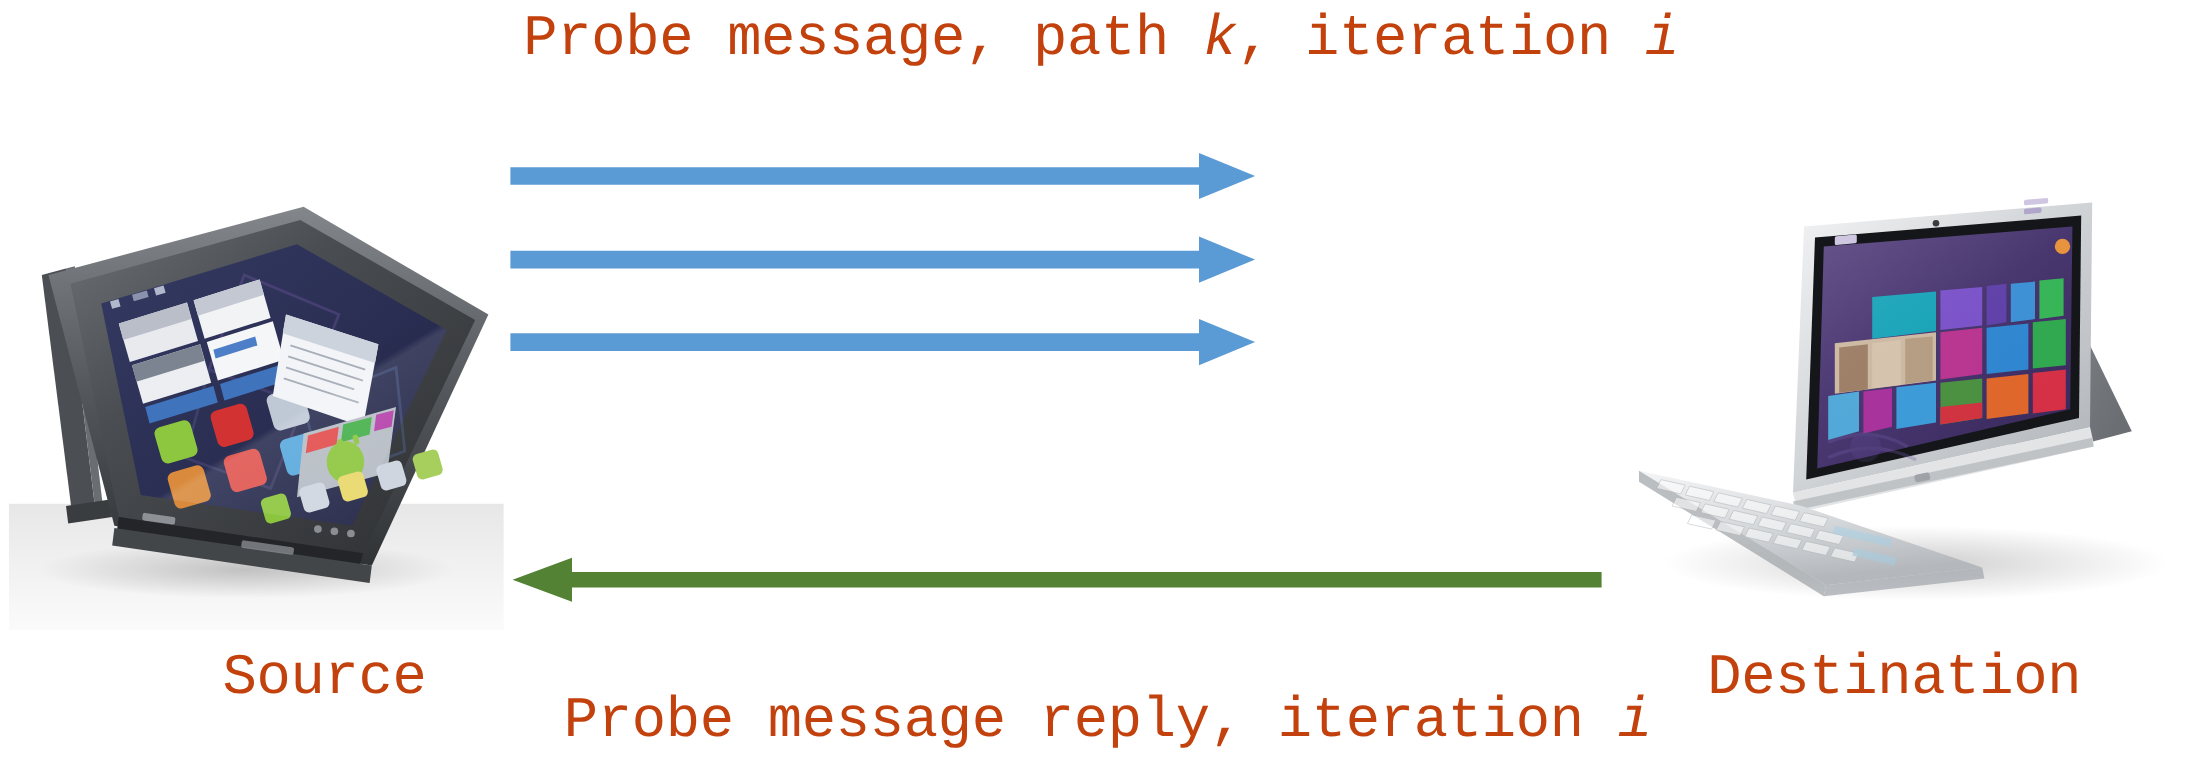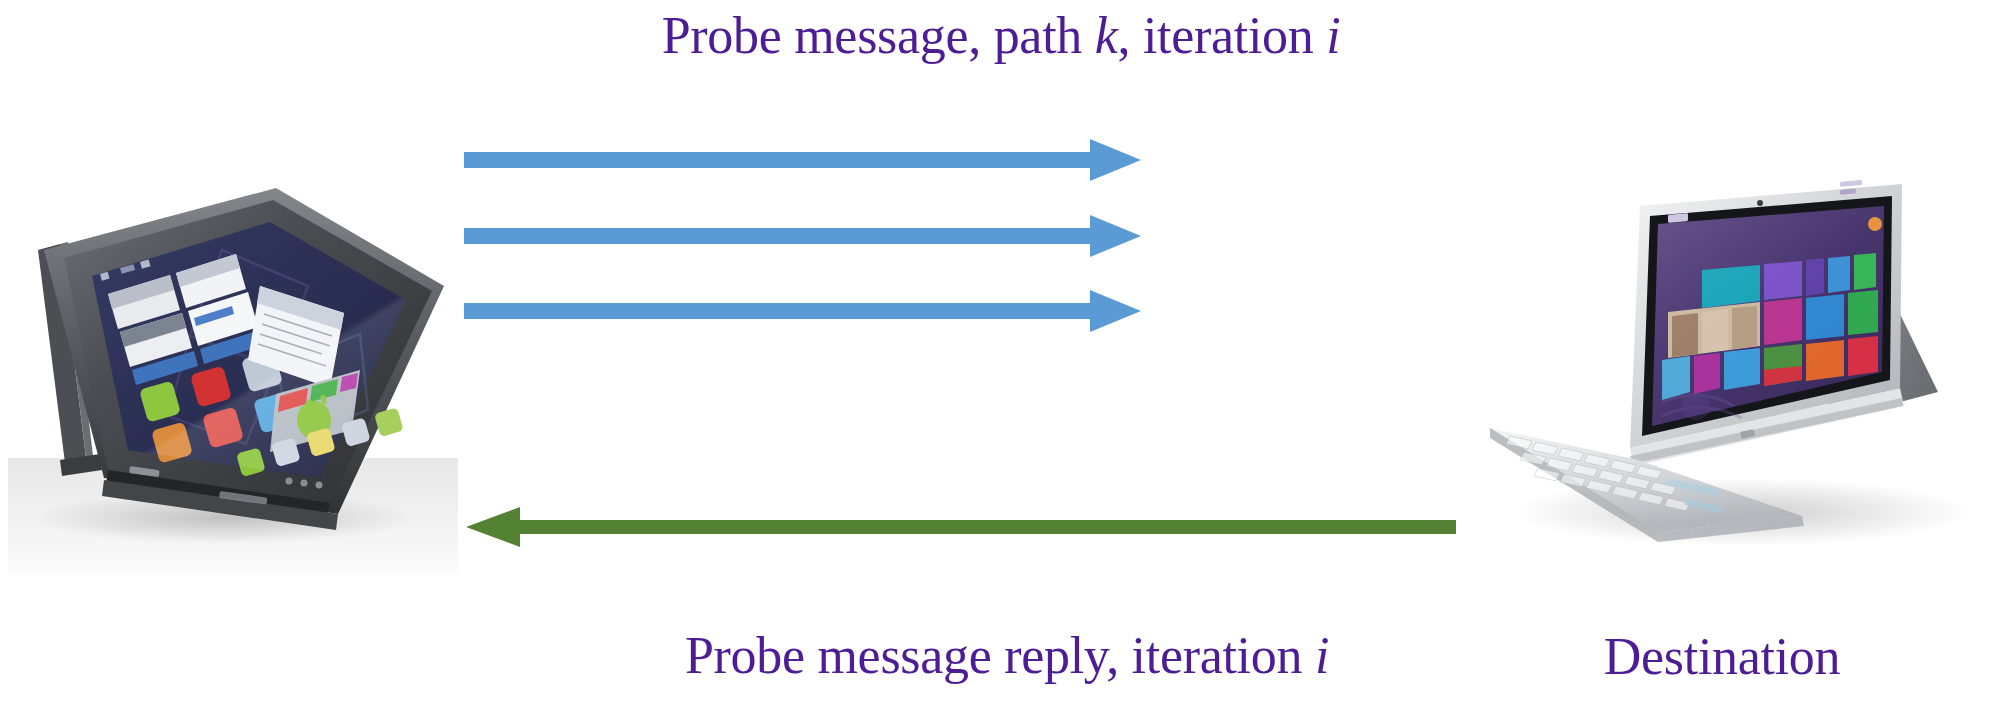--- a/index.html
+++ b/index.html
@@ -15,22 +15,22 @@
     position: relative;
     width: 2002px;
     height: 707px;
     background: #ffffff;
     overflow: hidden;
   }
 
   
   .caption {
     position: absolute;
-    font-family: Liberation Serif, serif;
-    color: #4c1d95;
+    font-family: Liberation Mono, monospace;
+    color: #c2410c;
     white-space: nowrap;
     letter-spacing: -0.3px;
   }
   #top-caption {
     left: 0; right: 0;
     top: 6px;
     text-align: center;
     font-size: 52px;
     line-height: 60px;
   }
@@ -52,21 +52,20 @@
     font-size: 52px;
     line-height: 58px;
   }
   #destination-label {
     right: 20px;
     top: 588px;
     width: 520px;
     text-align: center;
     font-size: 52px;
     line-height: 58px;
-    margin-top: 40px;
   }
 
   
   .arrow-svg {
     position: absolute;
     display: block;
   }
   .arrow-fwd-1 { left: 460px; top: 136px; }
   .arrow-fwd-2 { left: 460px; top: 212px; }
   .arrow-fwd-3 { left: 460px; top: 287px; }
@@ -348,19 +347,20 @@
         <path d="M 170 332 L 192 337 L 188 345 L 166 340 Z"></path>
         <path d="M 196 338 L 218 343 L 214 351 L 192 346 Z"></path>
       </g>
       <g fill="#9fd1ea" opacity="0.8">
         <path d="M 196 318 L 248 330 L 246 337 L 194 325 Z"></path>
         <path d="M 214 338 L 252 347 L 250 354 L 212 345 Z"></path>
       </g>
     </g>
   </svg>
 
+  <div class="caption" id="source-label">Source</div>
   <div class="caption" id="destination-label">Destination</div>
 
   <div class="caption" id="bottom-caption">
     <span>Probe message reply, iteration </span><span class="italic">i</span>
   </div>
 
 </div>
 
 </body></html>

